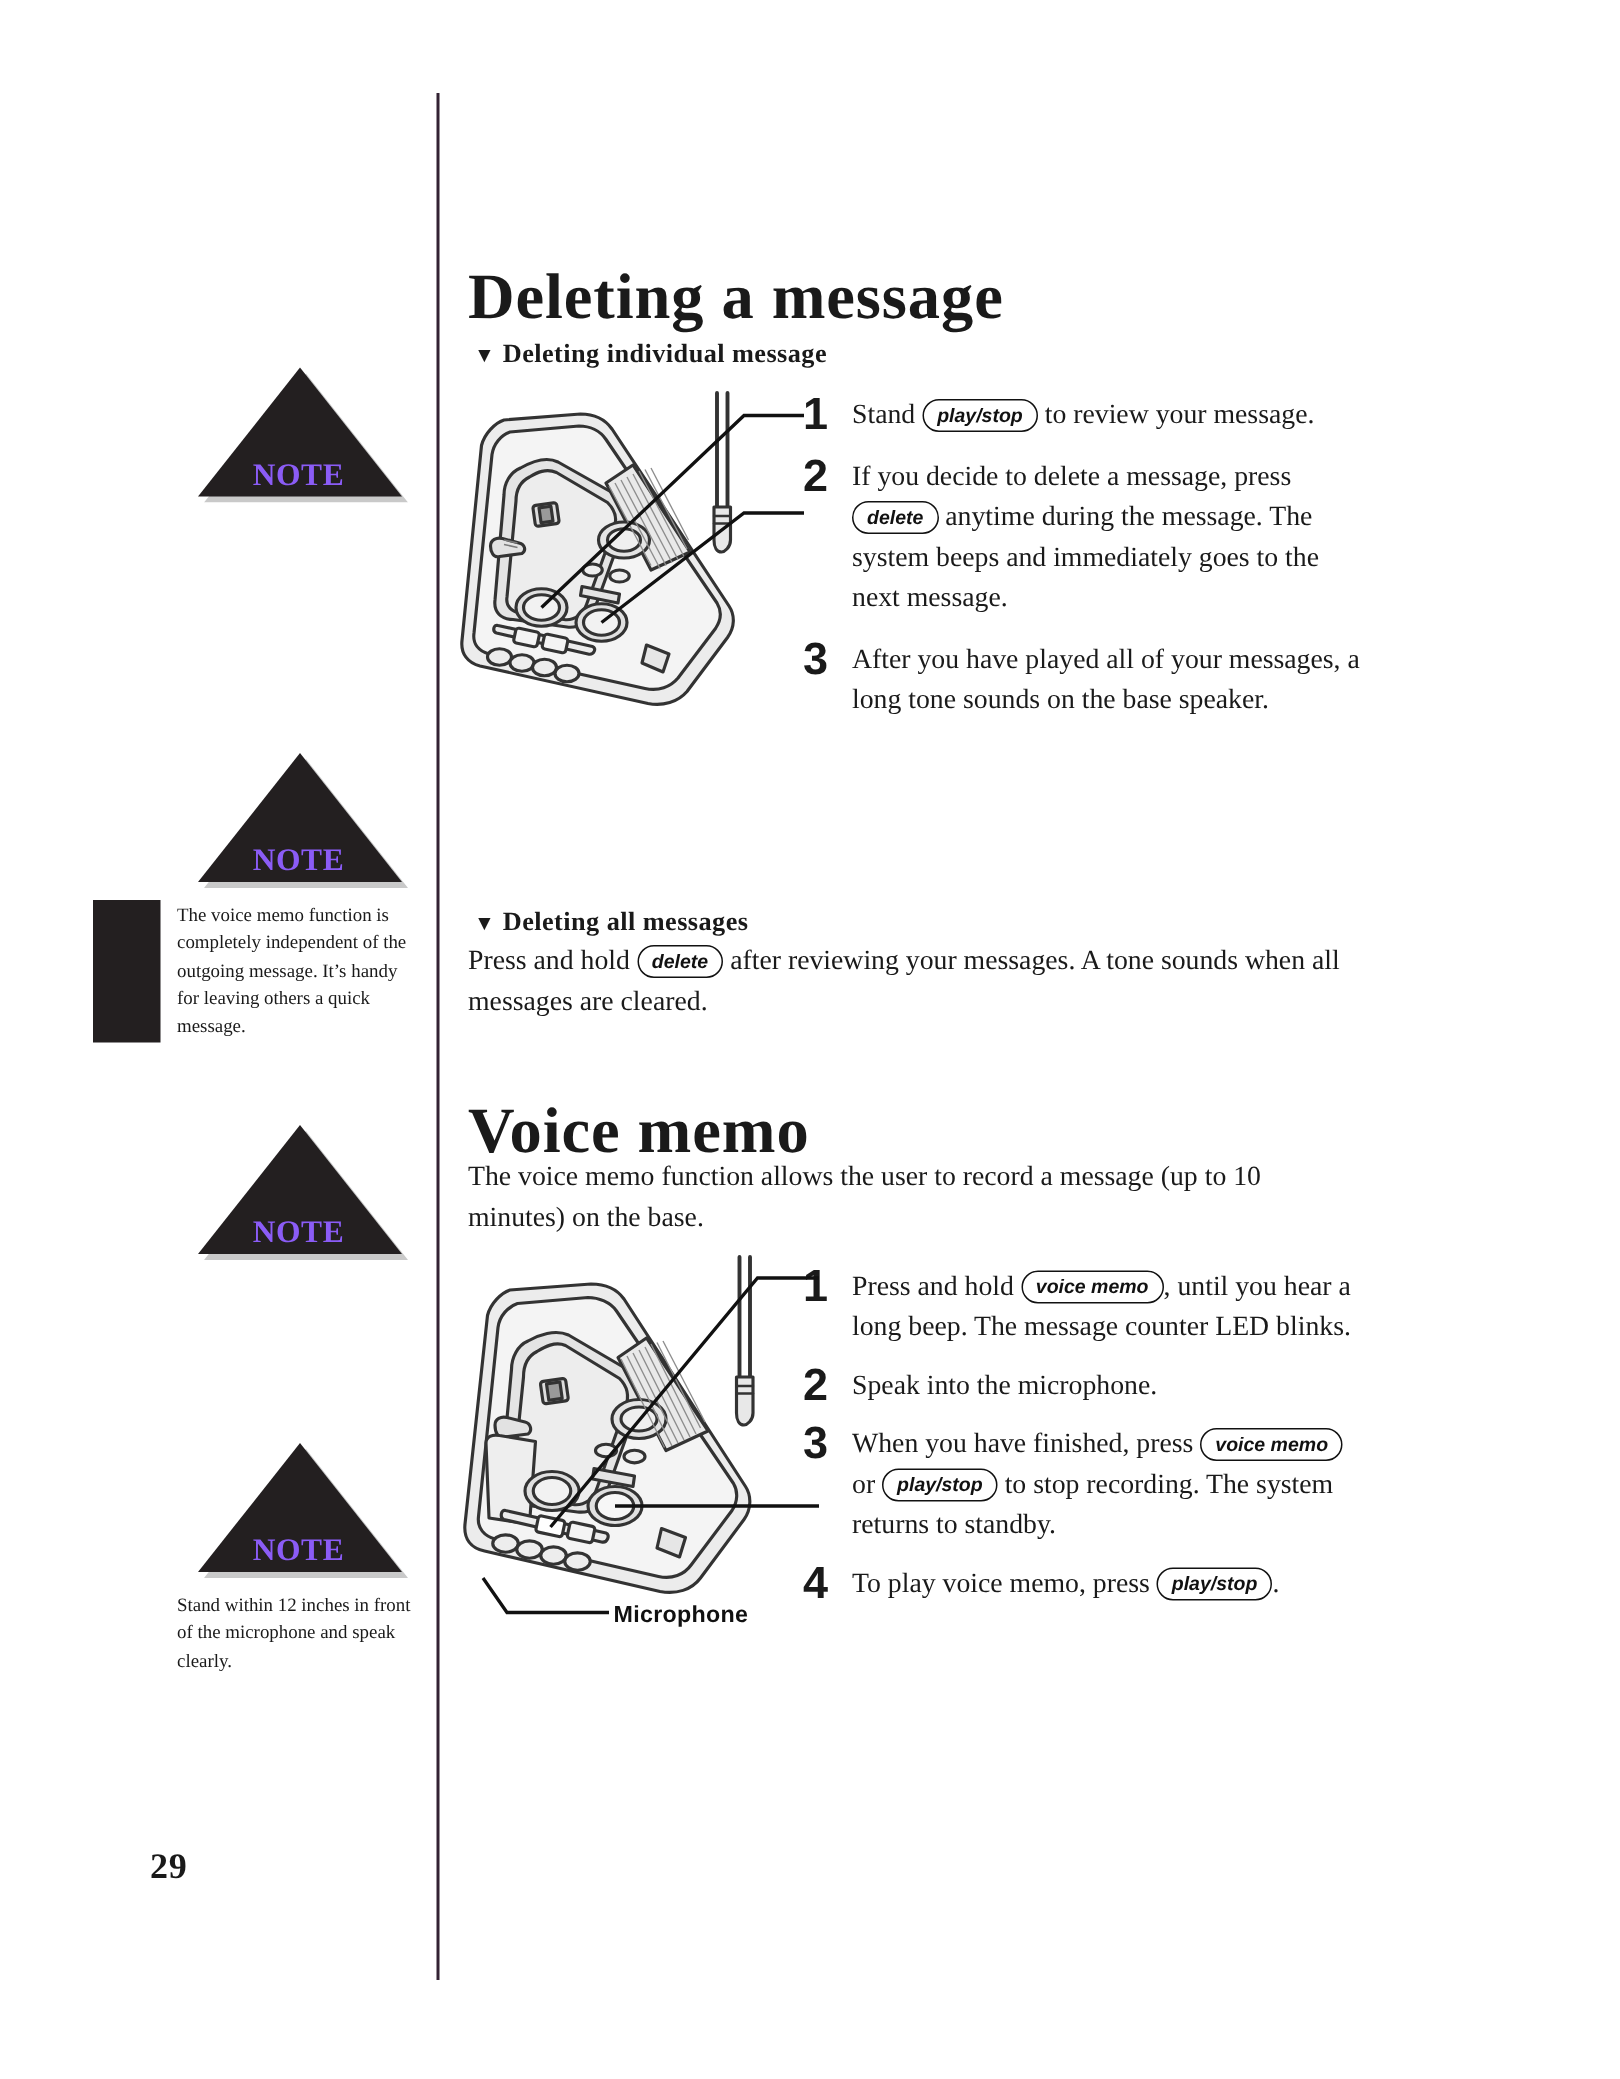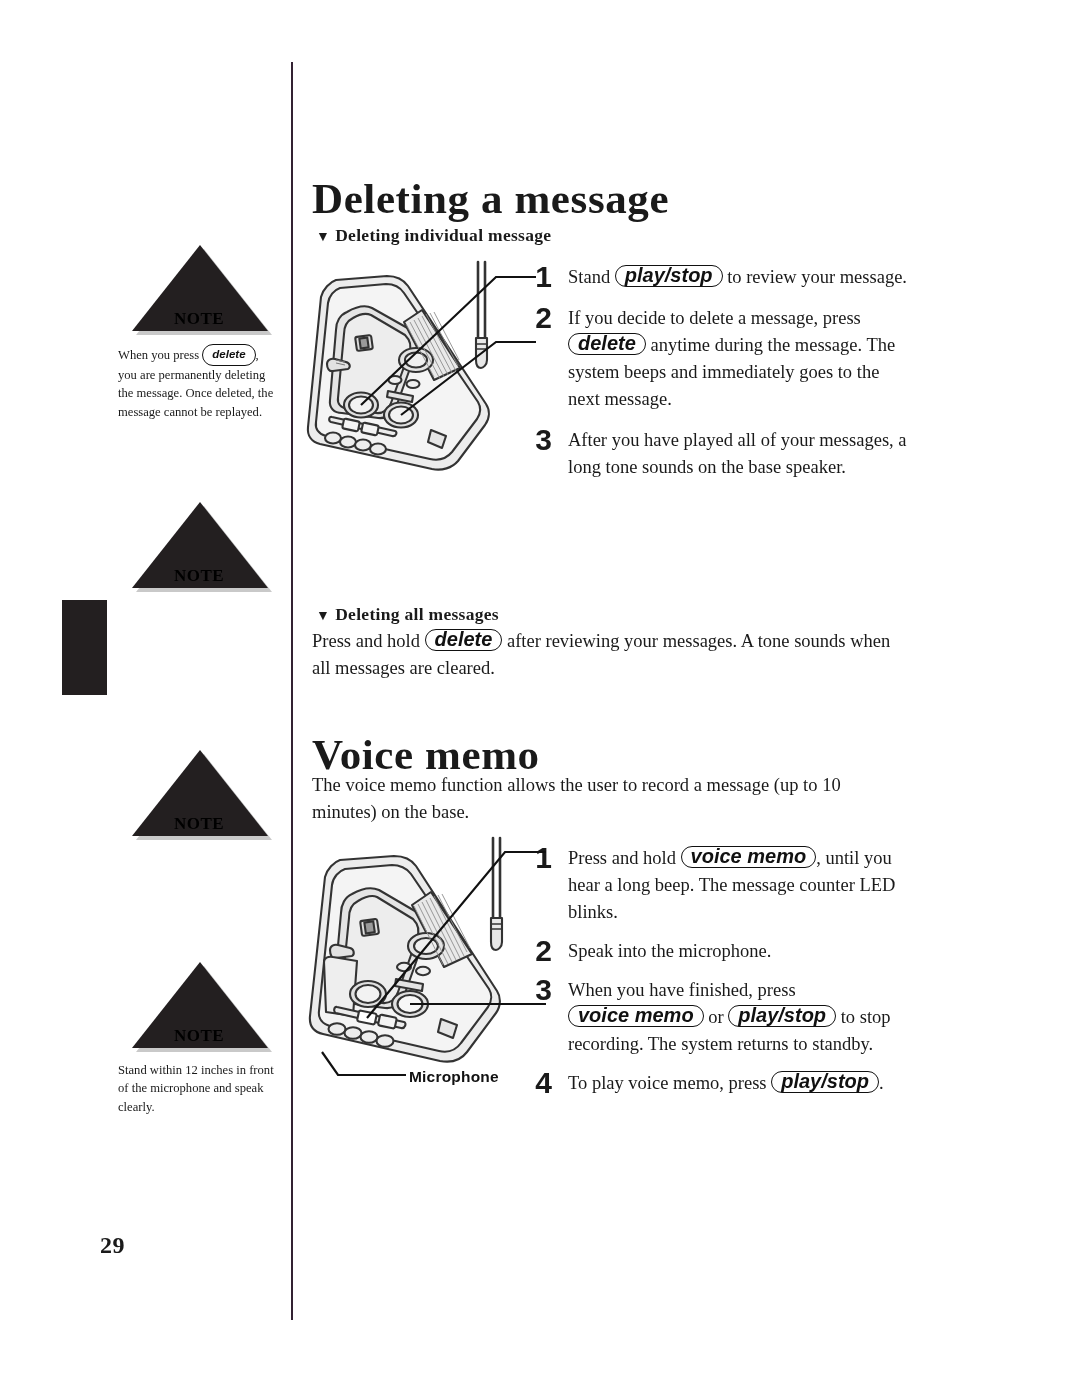--- a/index.html
+++ b/index.html
@@ -67,24 +67,24 @@
     width: 162px;
     height: 92px;
   }
   .note-tri svg { display: block; }
   .note-label {
     position: absolute;
     left: 0;
     bottom: 6px;
     width: 162px;
     text-align: center;
-    color: #000000;
+    color: #8b5cf6;
     font-family: "Liberation Serif", "DejaVu Serif", serif;
     font-weight: bold;
-    font-size: 17px;
+    font-size: 21px;
     letter-spacing: .4px;
     pointer-events: none;
   }
   .note-text {
     margin-top: 9px;
     font-size: 12.6px;
     line-height: 18.4px;
     color: #1a1a1a;
   }
   .note-text .pill { font-size: 11.5px; }
@@ -141,21 +141,21 @@
 
   
   .pill {
     display: inline-block;
     border: 1.6px solid #111;
     border-radius: 999px;
     padding: 0px 9px 1px 9px;
     font-family: "Liberation Sans", "DejaVu Sans", sans-serif;
     font-style: italic;
     font-weight: bold;
-    font-size: 20px;
+    font-size: 13px;
     line-height: 19px;
     white-space: nowrap;
     vertical-align: 1px;
     color: #111;
   }
 
   
   .illus { position: absolute; }
   .illus svg { display: block; }
   .mic-label {
@@ -183,36 +183,33 @@
     <div class="note-block" style="top:243px;">
       <div class="note-tri-wrap">
         <div class="note-tri">
           <svg width="162" height="92" viewBox="0 0 162 92">
             <polygon points="14,88 82,2 150,88" fill="#c9c9c9" transform="translate(4,4)"></polygon>
             <polygon points="14,88 82,2 150,88" fill="#231f20"></polygon>
           </svg>
         </div>
         <div class="note-label">NOTE</div>
       </div>
-      <div class="note-text">
-        <span>When you press</span>
-        <span class="pill">delete</span><span>, you are permanently deleting the message. Once deleted, the message cannot be replayed.</span>
-      </div>
     </div>
 
     <div class="note-block" style="top:500px;">
       <div class="note-tri-wrap">
         <div class="note-tri">
           <svg width="162" height="92" viewBox="0 0 162 92">
             <polygon points="14,88 82,2 150,88" fill="#c9c9c9" transform="translate(4,4)"></polygon>
             <polygon points="14,88 82,2 150,88" fill="#231f20"></polygon>
           </svg>
         </div>
         <div class="note-label">NOTE</div>
       </div>
+      <div class="note-text">The voice memo function is completely independent of the outgoing message. It’s handy for leaving others a quick message.</div>
     </div>
 
     <div class="note-block" style="top:748px;">
       <div class="note-tri-wrap">
         <div class="note-tri">
           <svg width="162" height="92" viewBox="0 0 162 92">
             <polygon points="14,88 82,2 150,88" fill="#c9c9c9" transform="translate(4,4)"></polygon>
             <polygon points="14,88 82,2 150,88" fill="#231f20"></polygon>
           </svg>
         </div>

